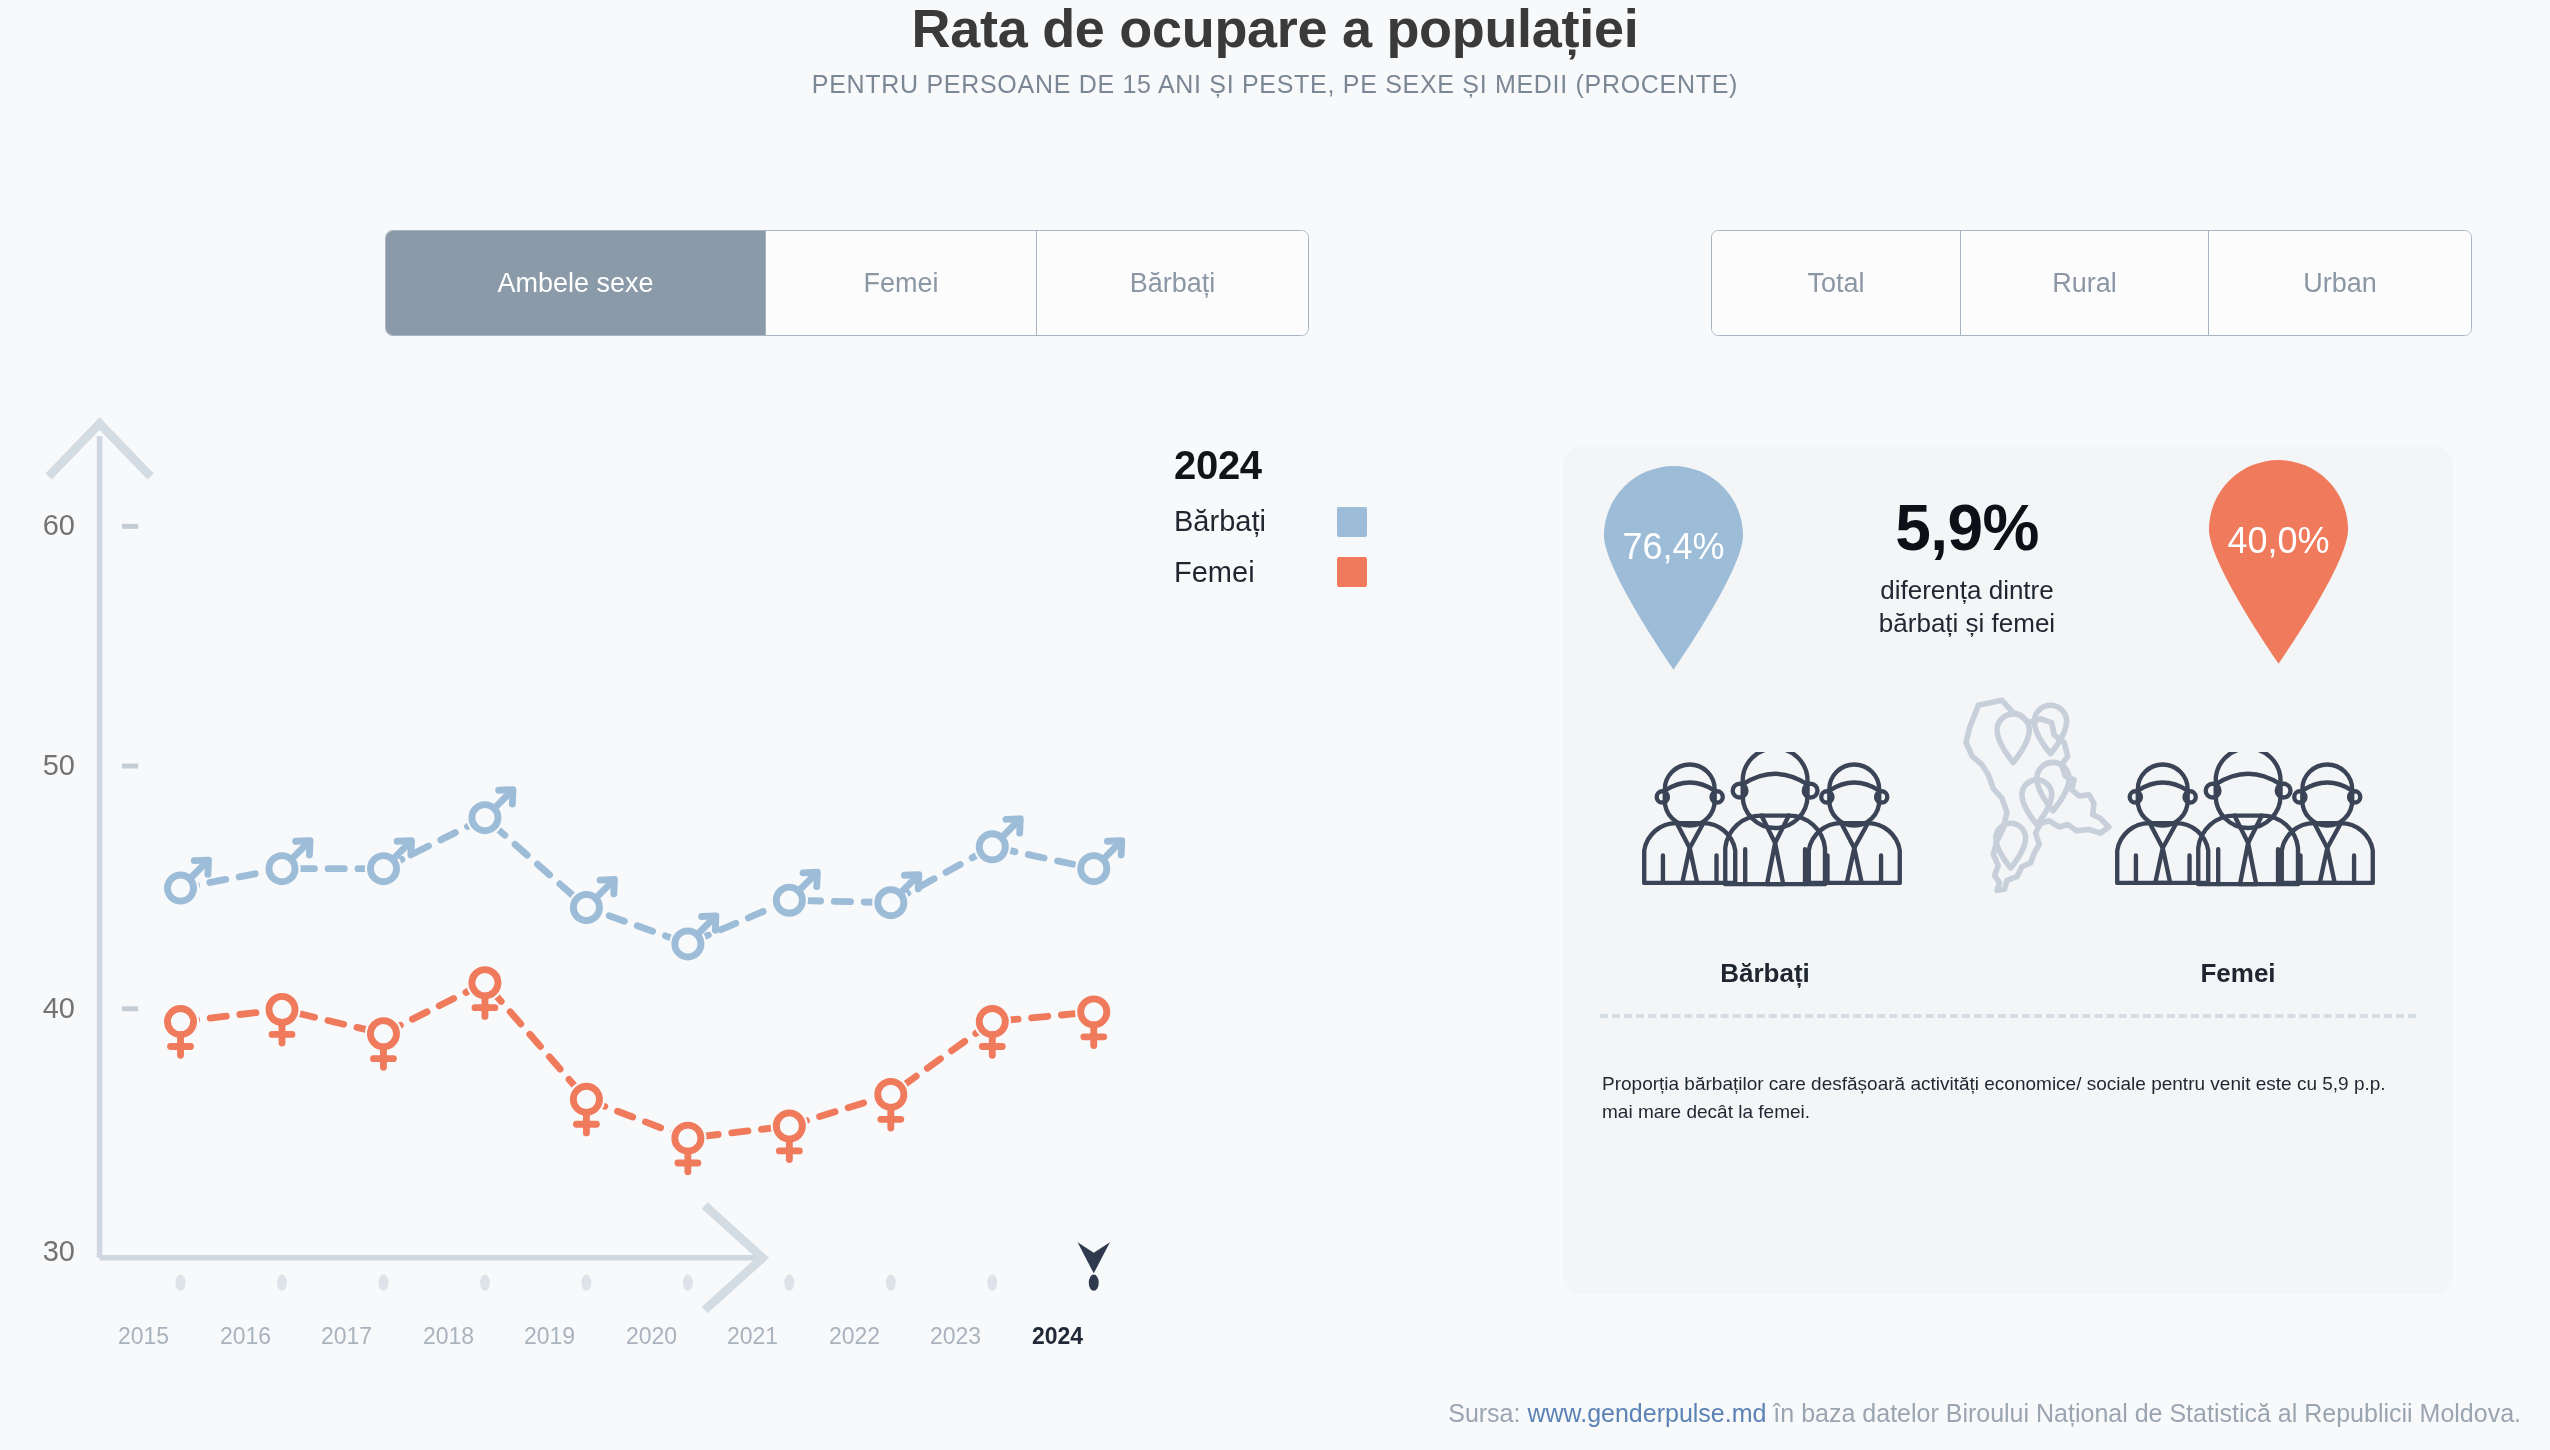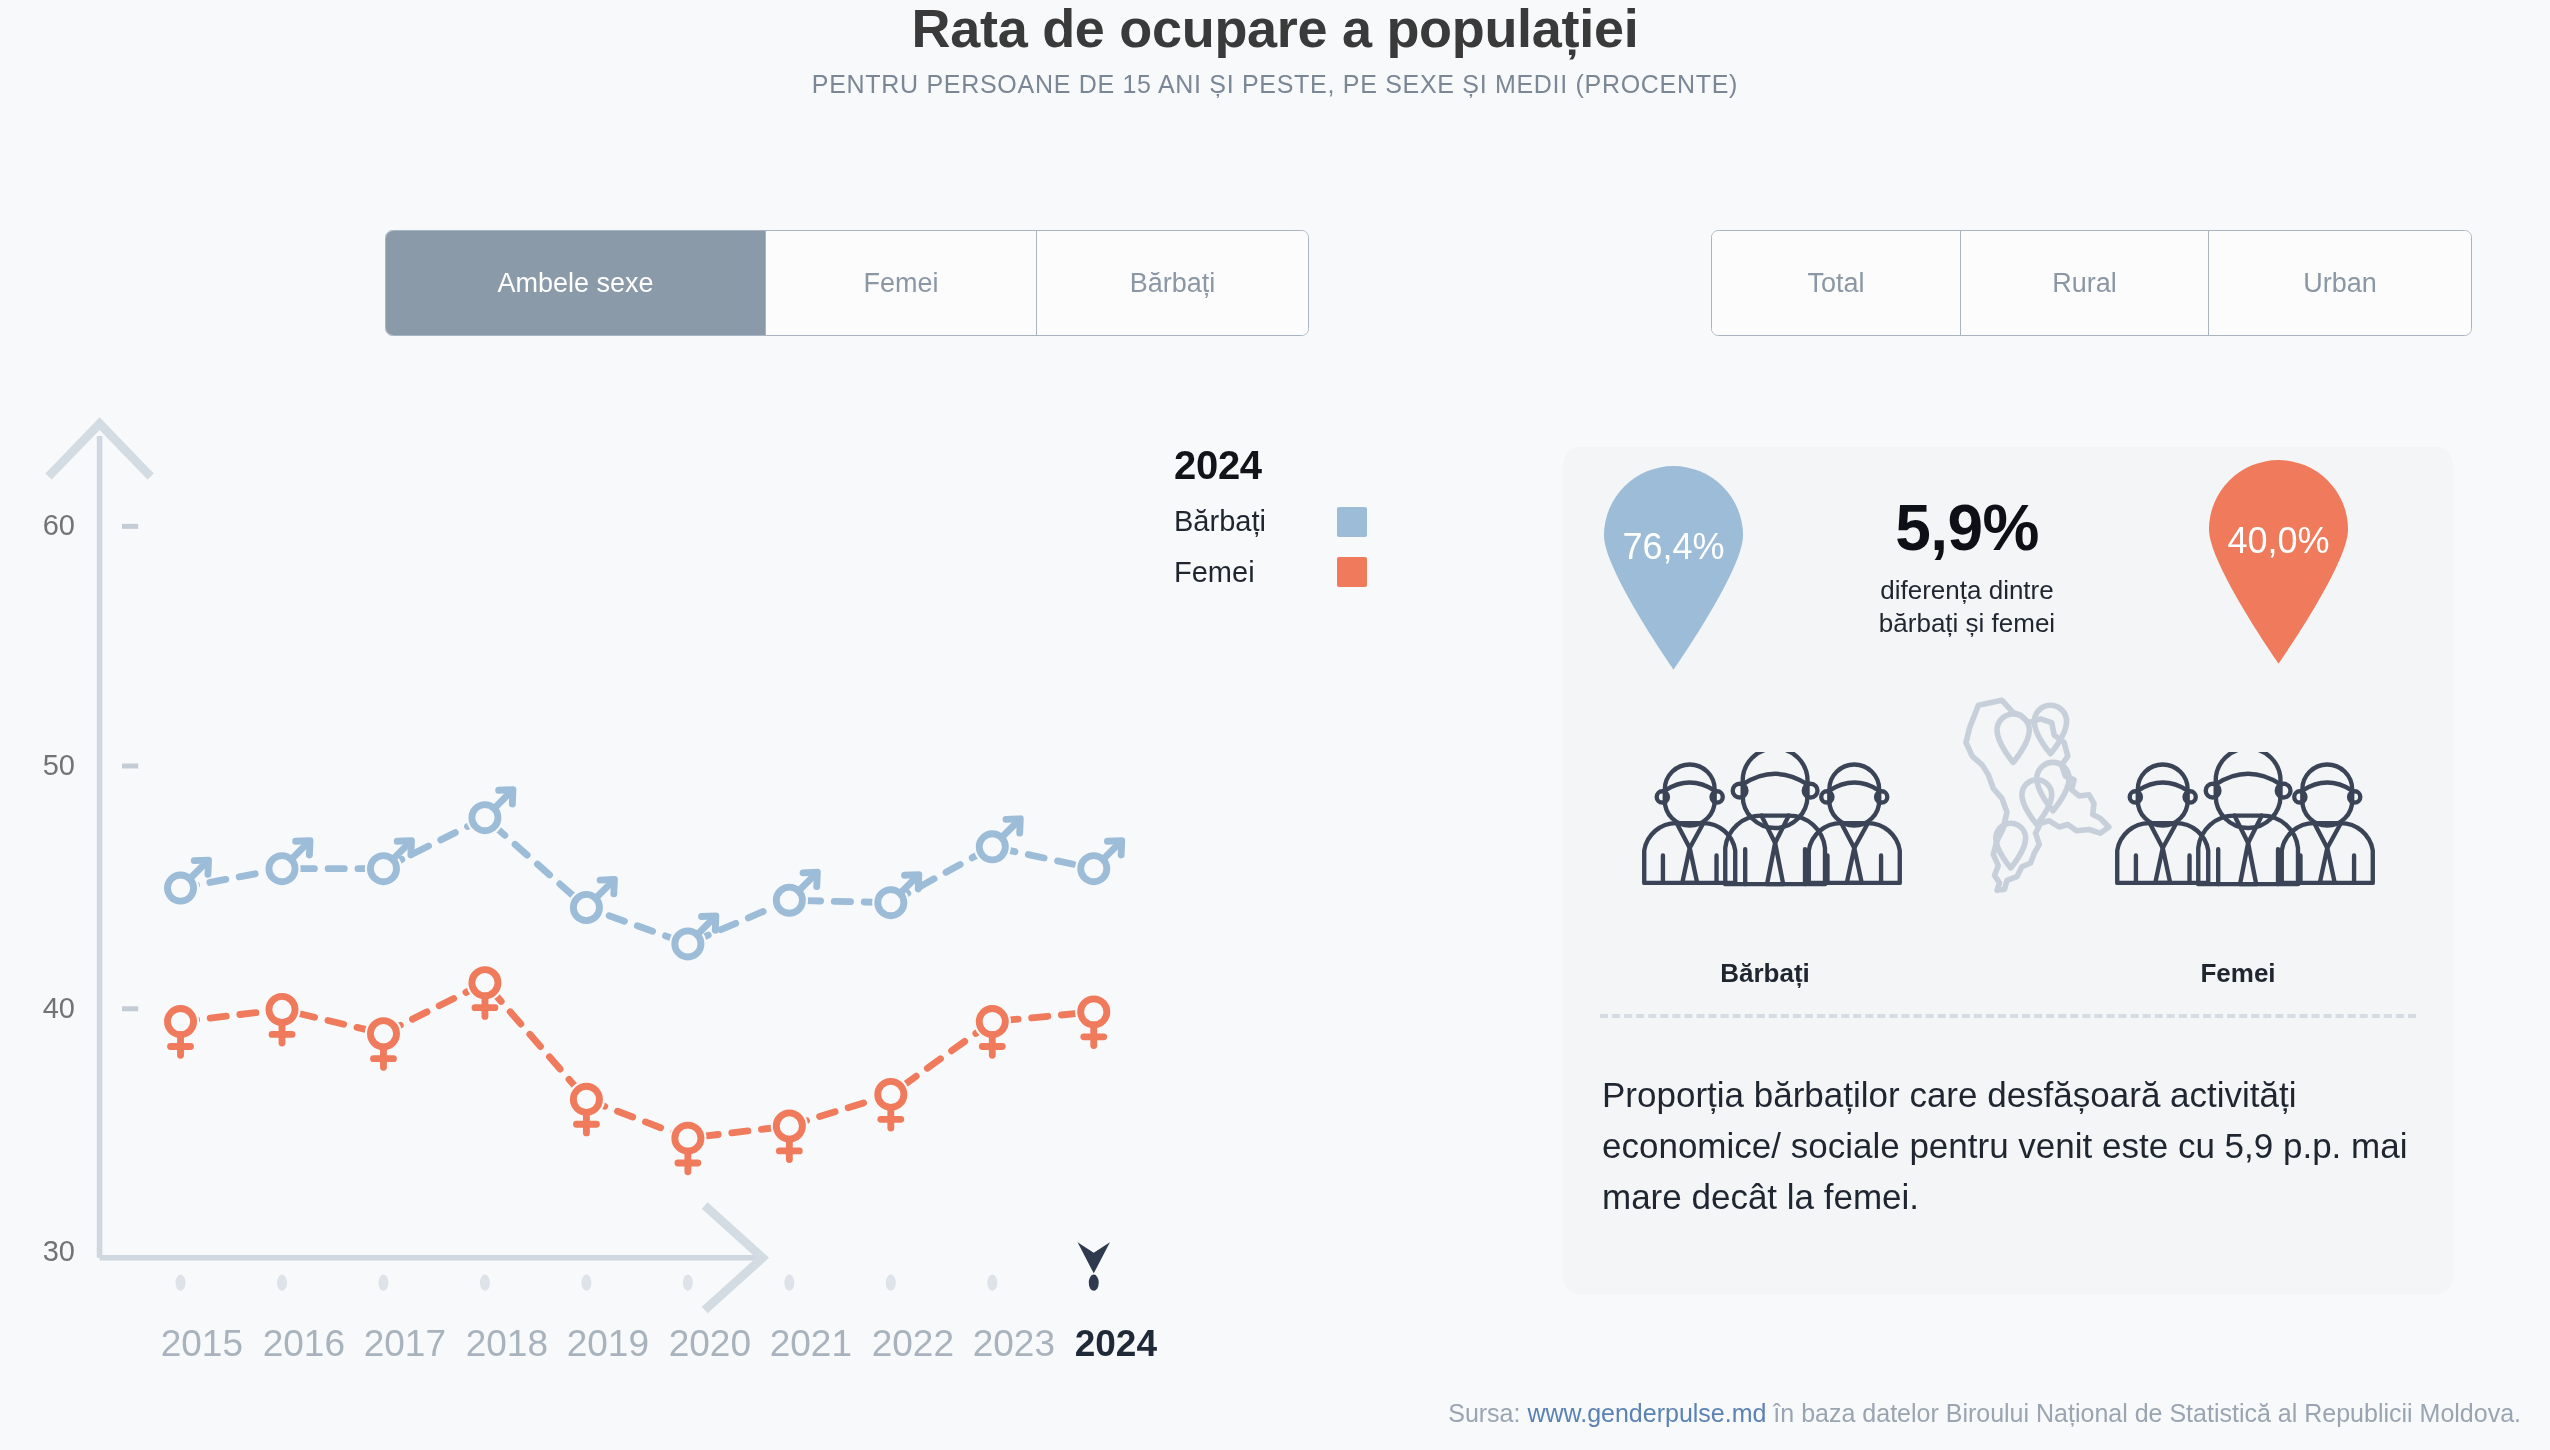--- a/index.html
+++ b/index.html
@@ -49,21 +49,21 @@
 
   
   .chart-wrap { position: absolute; left: 0; top: 411px; width: 1438px; height: 903px; }
   .chart-svg { position: absolute; left: 0; top: 0; }
   .ytick {
     position: absolute; font-size: 29px; color: #737373; text-align: right;
     width: 75px;
     padding-left: 40px;
   }
   .xtick {
-    position: absolute; font-size: 37px; color: #a9b3bd; text-align: right;
+    position: absolute; font-size: 23px; color: #a9b3bd; text-align: left;
     width: 125px;
   }
   .xtick.highlight { color: #1f2937; font-weight: bold; }
 
   
   .legend { position: absolute; left: 1174px; top: 443px; width: 262px; }
   .legend-year { font-size: 40px; font-weight: bold; color: #111418; letter-spacing: -0.3px; }
   .legend-item {
     display: flex; align-items: center; justify-content: space-between;
     width: 193px; margin-top: 17.4px;
@@ -92,21 +92,21 @@
   .grp-label {
     position: absolute; font-size: 26px; font-weight: bold; color: #1f2630;
     text-align: center; width: 224px;
   }
   .divider {
     position: absolute; left: 37px; top: 567px; width: 816px; height: 0;
     border-top: 4.4px dashed #d6dce3;
   }
   .panel-desc {
     position: absolute; left: 39px; top: 623px; width: 809px;
-    font-size: 35px; color: #1f2630; line-height: 1.45;
+    font-size: 19px; color: #1f2630; line-height: 1.45;
   }
 
   
   .footer {
     position: absolute; left: 0; bottom: 22.4px; width: 100%;
     text-align: right; padding-right: 29px;
     font-size: 25px; color: #9aa5b1;
   }
   .footer a { color: #5b82b5; text-decoration: none; }
 </style>

